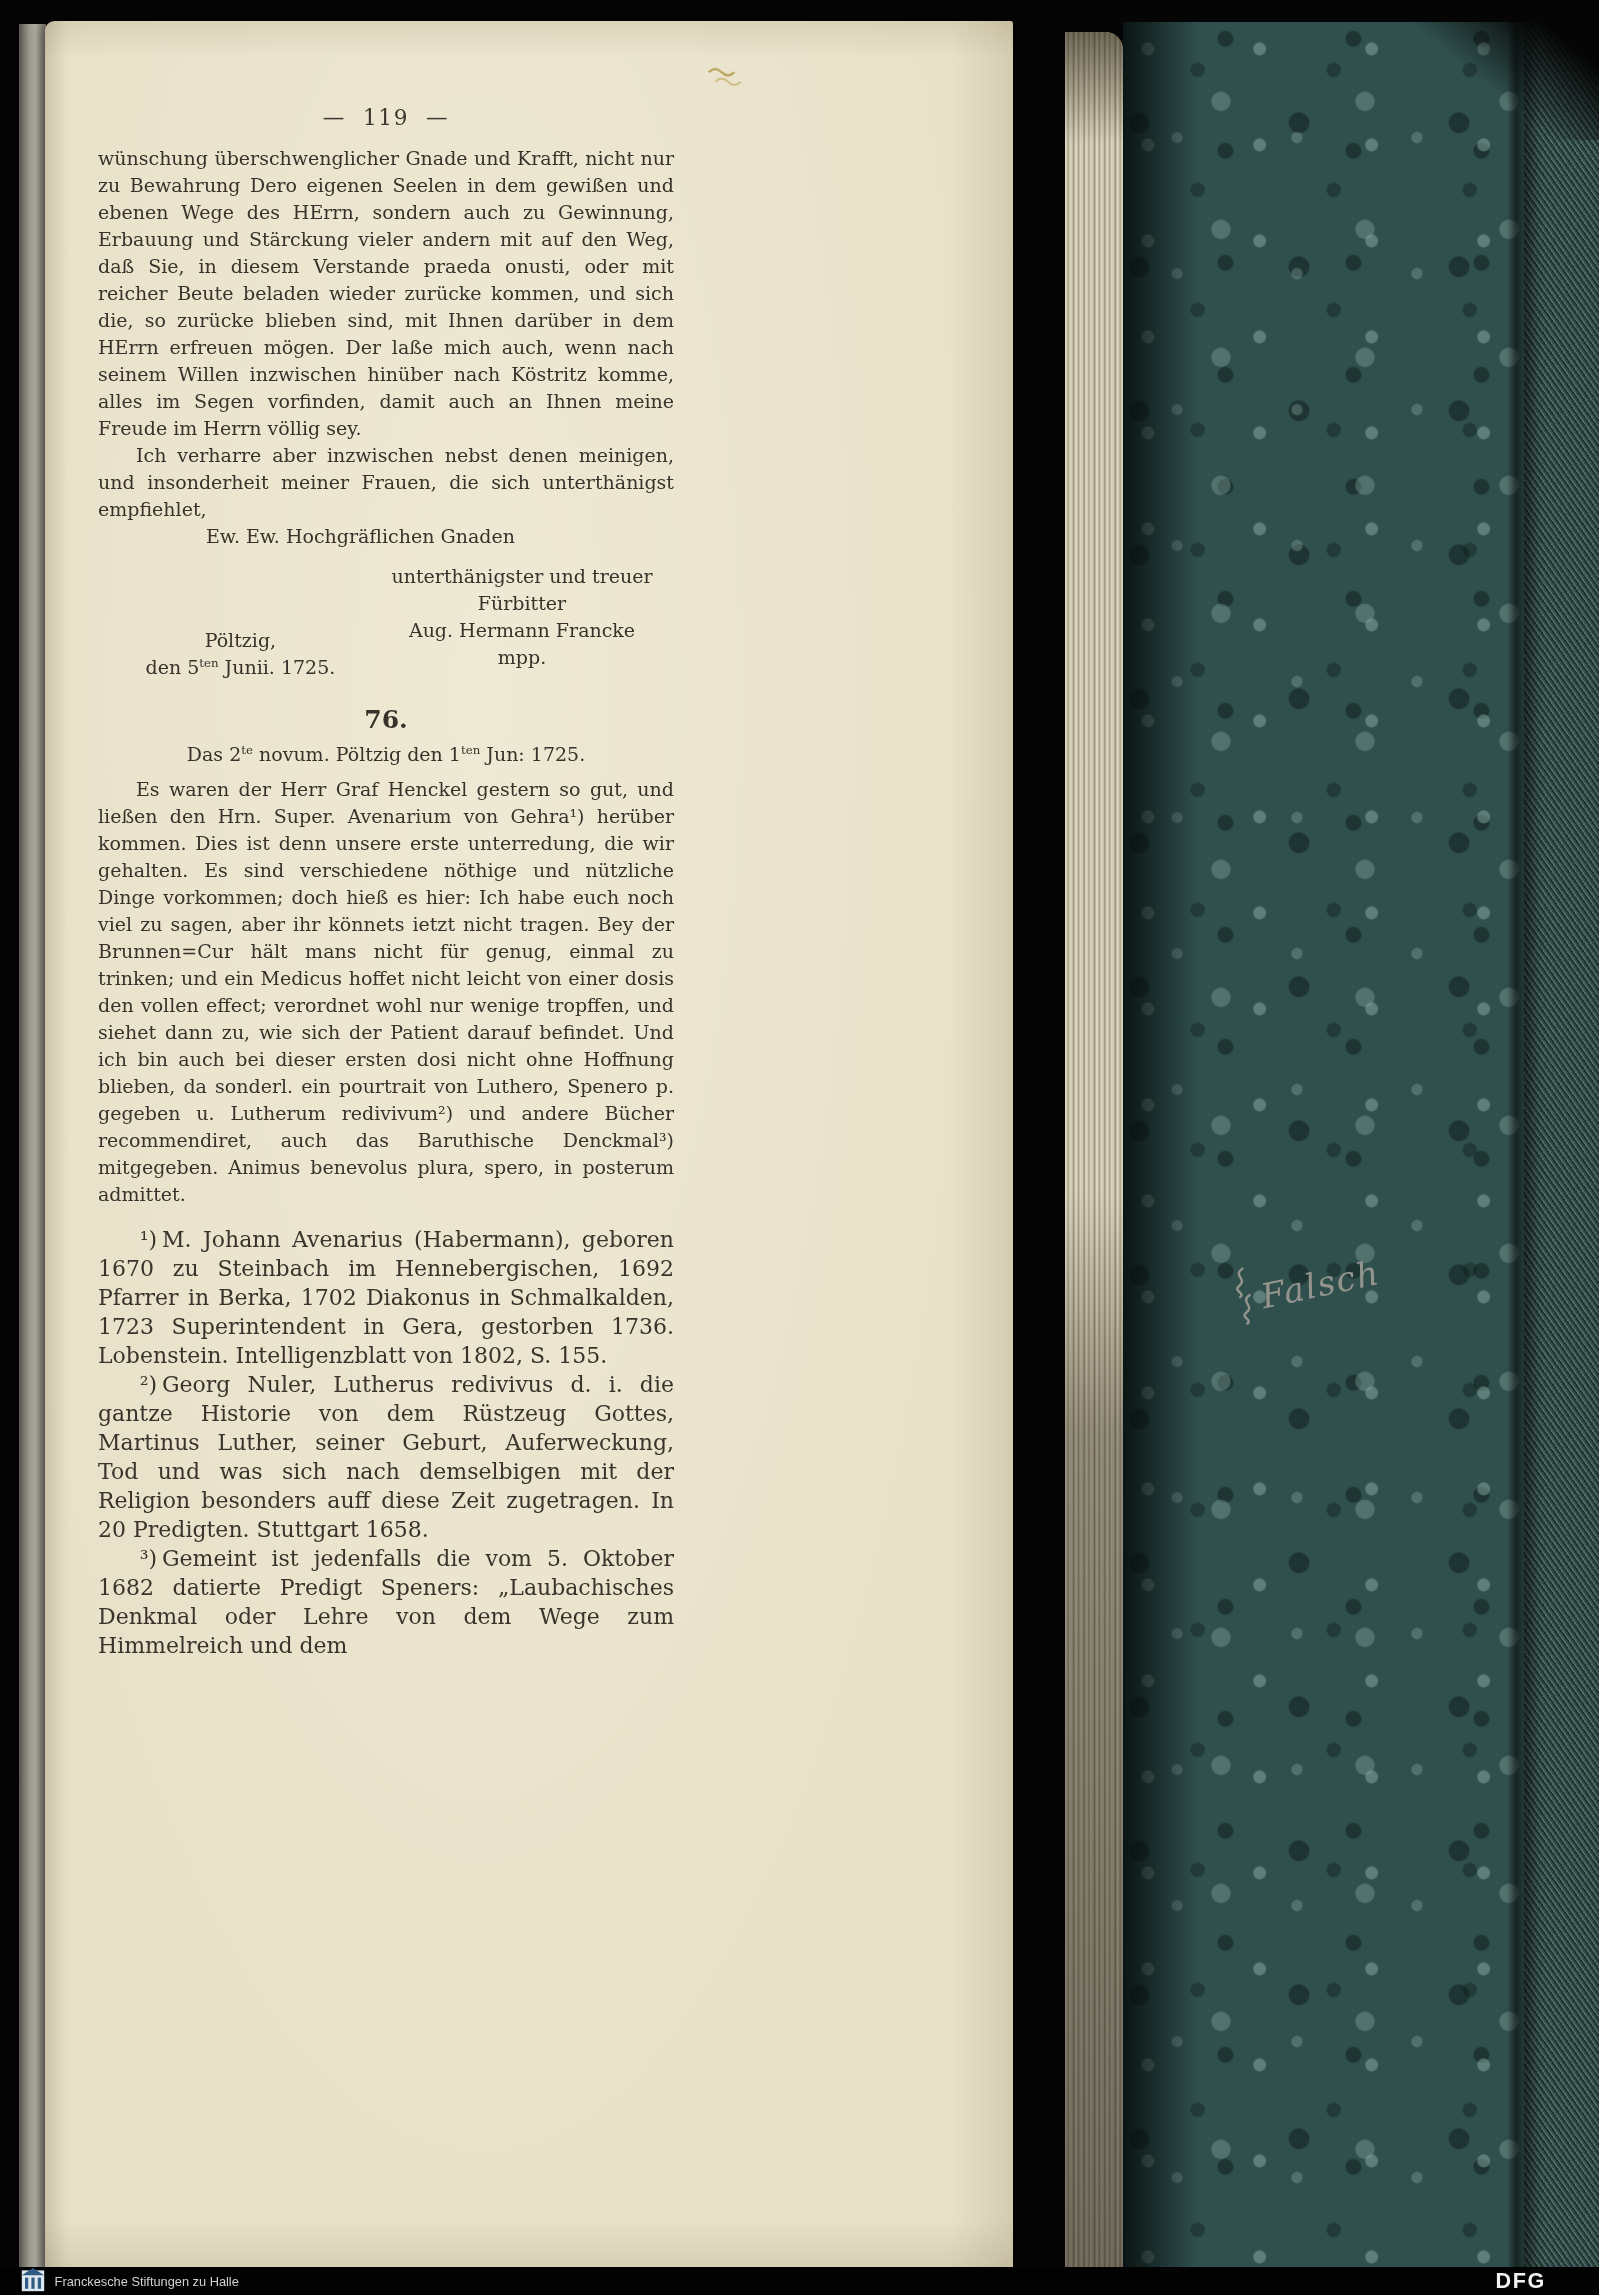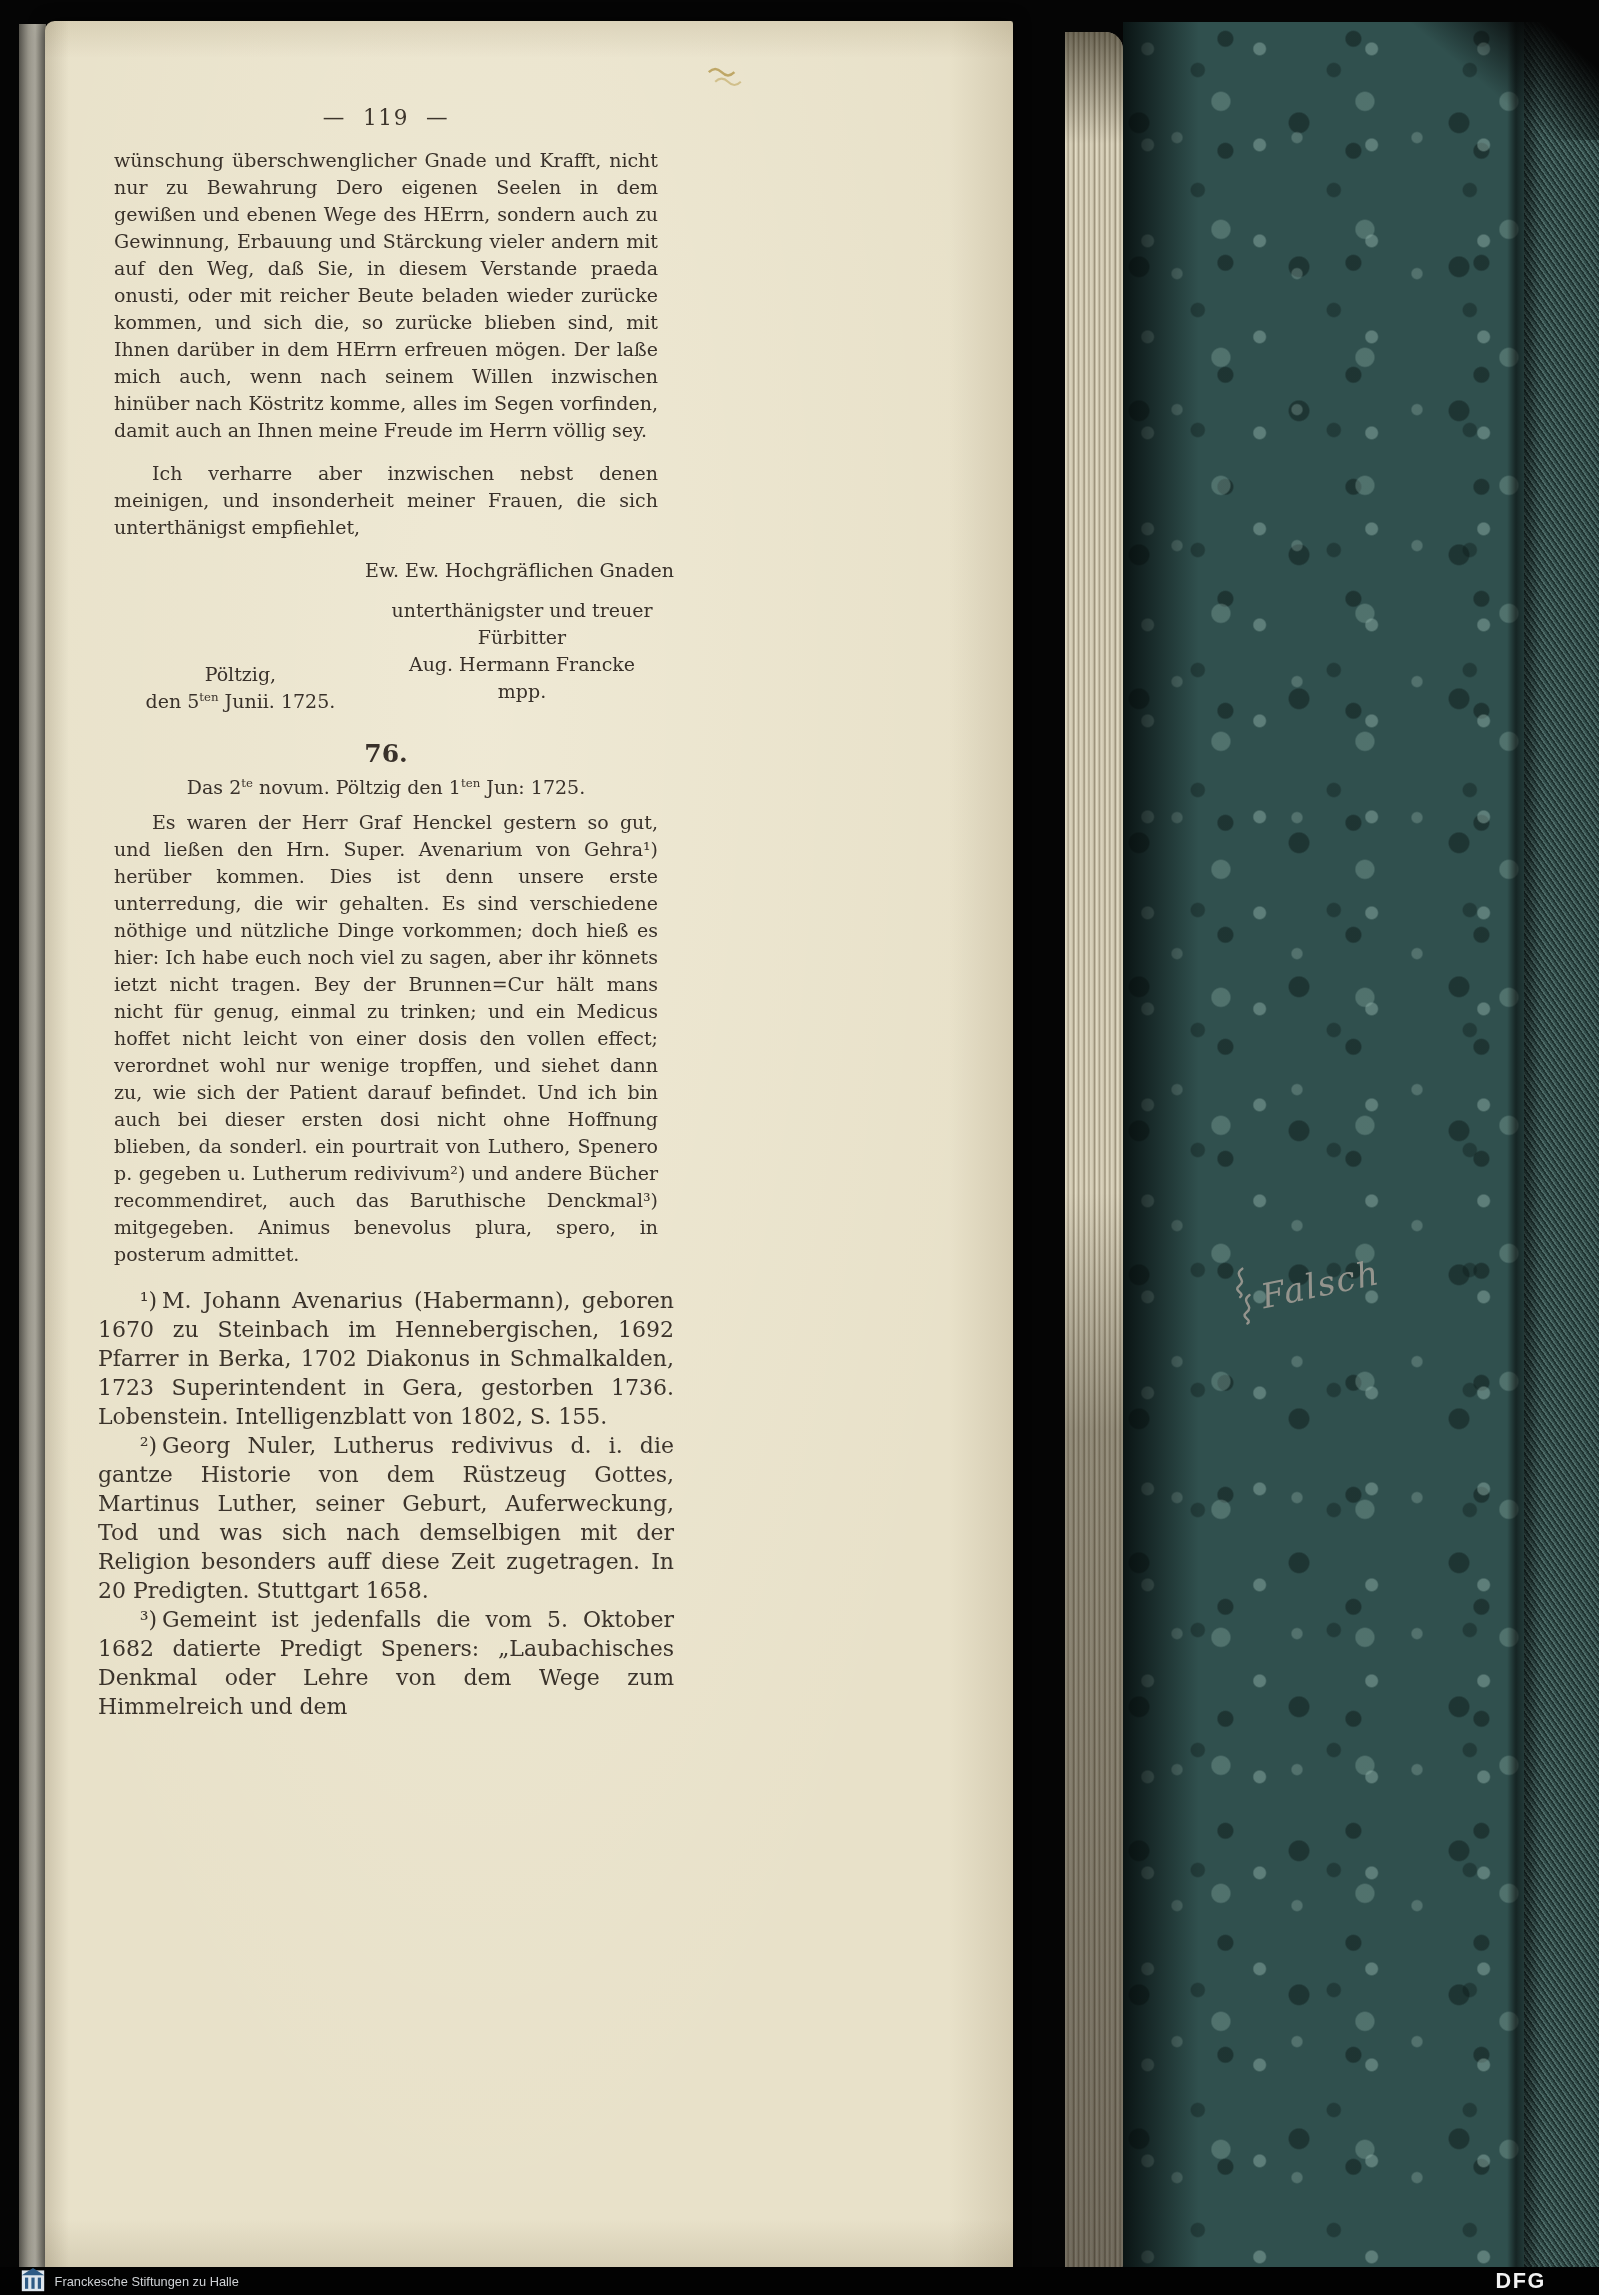--- a/index.html
+++ b/index.html
@@ -19,23 +19,23 @@
       linear-gradient(180deg,rgba(120,100,60,0.14),rgba(120,100,60,0) 37px),
       linear-gradient(0deg,rgba(100,85,55,0.16),rgba(100,85,55,0) 56px),
       radial-gradient(ellipse at 45% 30%, rgba(255,252,240,0.30), rgba(0,0,0,0) 70%);
     border-radius:9.6px 2.4px 2.4px 2.4px;
     box-shadow:0 0 16px rgba(0,0,0,0.65);}
 
   .text-block{position:relative;margin:83px 0 0 53px;width:576px;color:#39312a;
     font-size:19px;line-height:27px;}
   .page-number{text-align:center;font-size:21.6px;line-height:27px;letter-spacing:1.6px;
     margin:0 0 14.4px 0;white-space:pre;color:#3d352c;}
-  p.body{margin:16px;text-align:justify;}
+  p.body{margin:0;text-align:justify;}
   p.indent{text-indent:2em;}
-  .salutation{margin:0 0 0 56px;text-align:right;}
+  .salutation{margin:0 0 0 108px;}
 
   .closing{position:relative;height:112px;margin-top:13px;}
   .closing-right{margin-left:272px;width:304px;text-align:center;white-space:nowrap;}
   .closing-left{position:absolute;left:22.4px;top:64px;width:240px;text-align:center;white-space:nowrap;}
 
   .section-number{text-align:center;font-weight:bold;font-size:25px;margin-top:30px;line-height:29px;}
   .letter-heading{text-align:center;margin-top:6.4px;line-height:27px;white-space:nowrap;}
   sup{font-size:0.62em;vertical-align:super;line-height:0;}
 
   .footnotes{margin-top:17.6px;font-size:22px;line-height:29px;color:#3b332b;}

